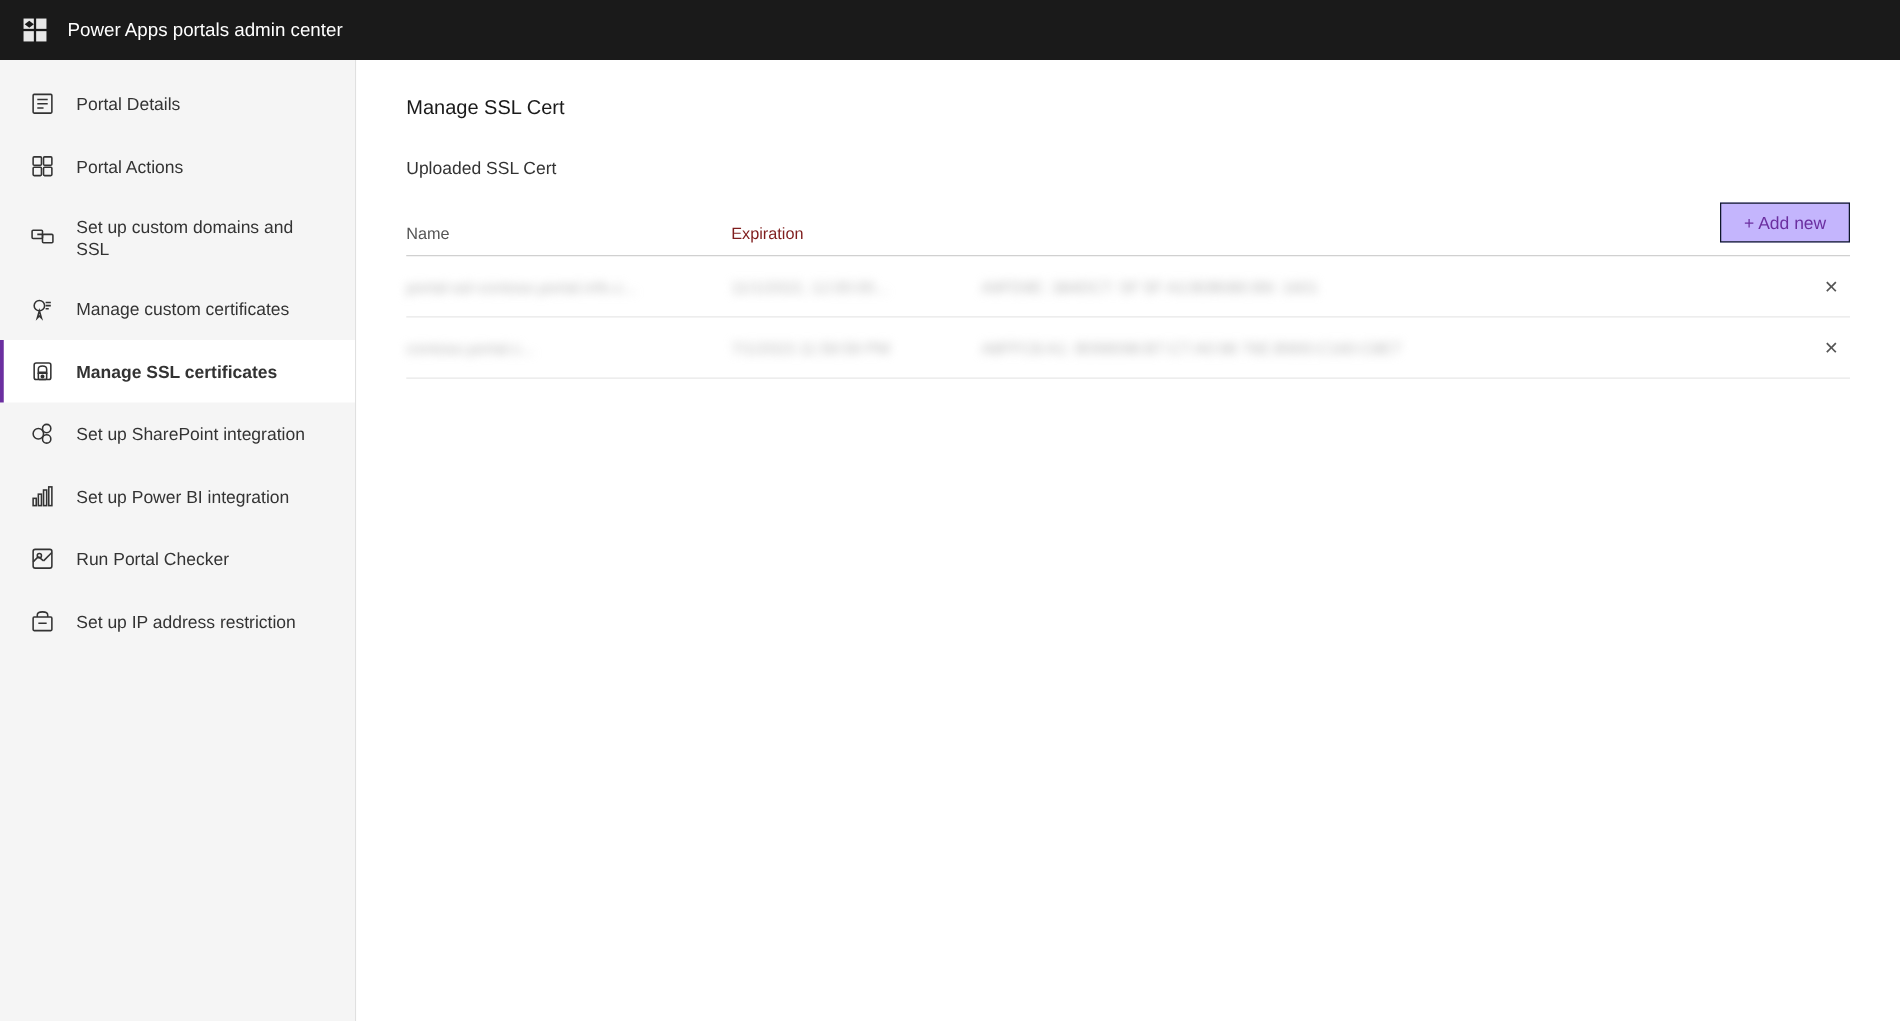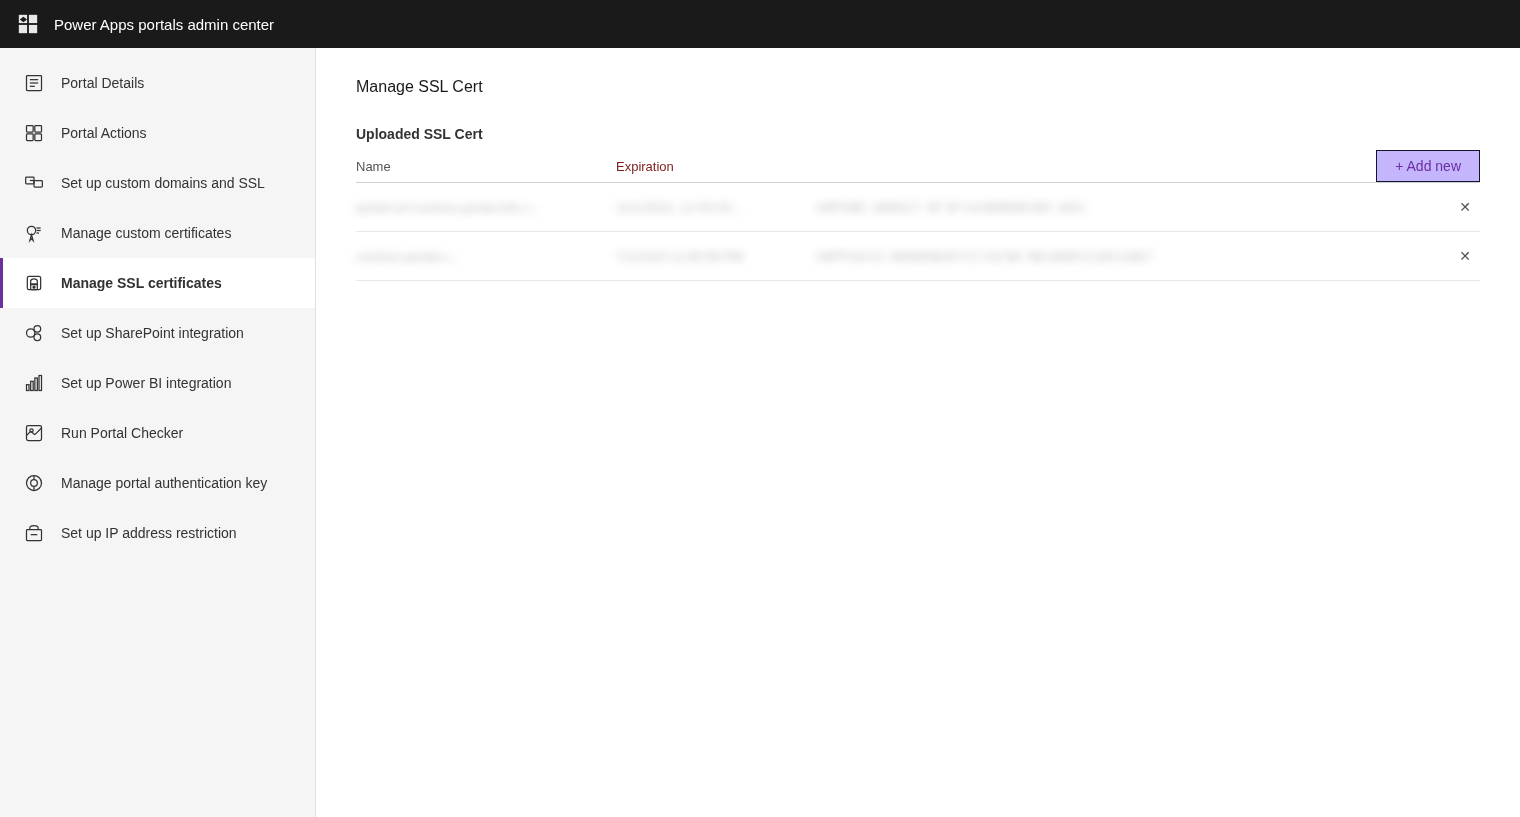--- a/index.html
+++ b/index.html
@@ -24,21 +24,21 @@
 
     
     .layout {
       display: flex;
       flex: 1;
       overflow: hidden;
     }
 
     
     .sidebar {
-      width: 316px;
+      width: 285px;
       flex-shrink: 0;
       background: #f5f5f5;
       border-right: 1px solid #e0e0e0;
       overflow-y: auto;
       padding: 10px 0;
     }
     .sidebar-item {
       display: flex;
       align-items: center;
       padding: 14px 20px;
@@ -69,29 +69,30 @@
 
     .page-title {
       font-size: 16px;
       font-weight: 300;
       color: #1a1a1a;
       margin-bottom: 30px;
     }
 
     .section-title {
       font-size: 14px;
-      font-weight: 700;
+      font-weight: 400;
       color: #333;
-      margin-bottom: 8px;
+      margin-bottom: 20px;
     }
 
     .table-header-row {
       display: flex;
-      align-items: center;
+      align-items: flex-end;
       border-bottom: 1px solid #d0d0d0;
+      padding-bottom: 10px;
       margin-bottom: 0;
     }
 
     .table-actions {
       margin-left: auto;
     }
 
     .add-new-btn {
       border: 1px solid #0f172a;
       background: #c4b5fd;
@@ -232,31 +233,20 @@
           <rect x="3" y="3" width="18" height="18" rx="2"></rect>
           <circle cx="9" cy="9" r="2"></circle>
           <line x1="3" y1="15" x2="8" y2="10"></line>
           <line x1="8" y1="10" x2="13" y2="14"></line>
           <line x1="13" y1="14" x2="21" y2="6"></line>
         </svg>
       </span>
       <span class="sidebar-label">Run Portal Checker</span>
     </div>
 
-    <div class="sidebar-item">
-      <span class="sidebar-icon">
-        <svg viewBox="0 0 24 24" fill="none" stroke="currentColor" stroke-width="1.5">
-          <circle cx="12" cy="12" r="9"></circle>
-          <circle cx="12" cy="12" r="4"></circle>
-          <line x1="12" y1="3" x2="12" y2="8"></line>
-          <line x1="12" y1="16" x2="12" y2="21"></line>
-        </svg>
-      </span>
-      <span class="sidebar-label">Manage portal authentication key</span>
-    </div>
 
     <div class="sidebar-item">
       <span class="sidebar-icon">
         <svg viewBox="0 0 24 24" fill="none" stroke="currentColor" stroke-width="1.5">
           <rect x="3" y="8" width="18" height="13" rx="1"></rect>
           <path d="M7 8 L7 6 Q7 3 12 3 Q17 3 17 6 L17 8"></path>
           <line x1="8" y1="14" x2="16" y2="14"></line>
         </svg>
       </span>
       <span class="sidebar-label">Set up IP address restriction</span>

